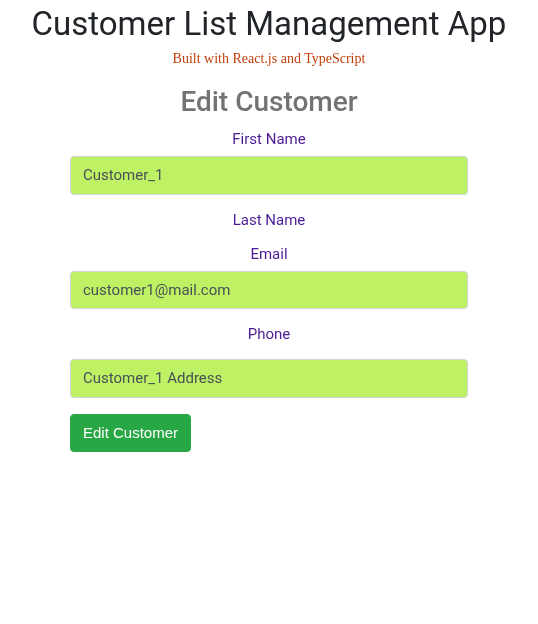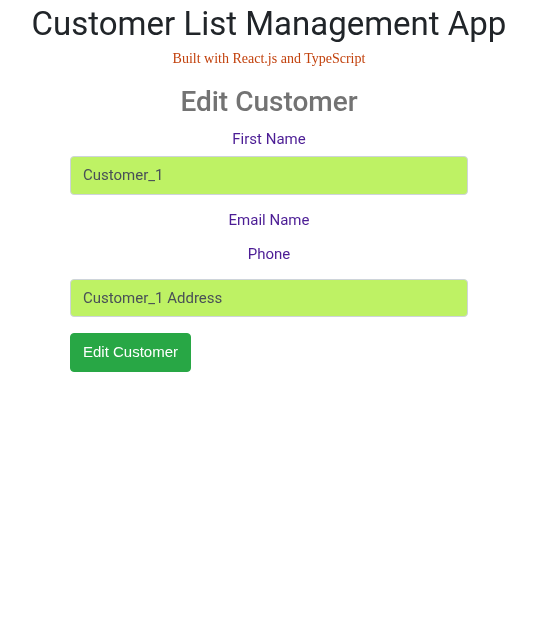--- a/index.html
+++ b/index.html
@@ -93,23 +93,27 @@
 
   <div class="form-wrapper">
     <h2 class="form-title">Edit Customer</h2>
 
     <div class="form-group">
       <label class="field-label">First Name</label>
       <input type="text" class="form-input" value="Customer_1" style="">
     </div>
 
     <div class="form-group">
-      <label class="field-label">Email Name</label>
+      <label class="field-label">Last Name</label>
     </div>
 
+    <div class="form-group">
+      <label class="field-label">Email</label>
+      <input type="text" class="form-input" value="customer1@mail.com" style="">
+    </div>
 
     <div class="form-group">
       <label class="field-label">Phone</label>
     </div>
 
     <div class="form-group">
       <input type="text" class="form-input" value="Customer_1 Address" style="">
     </div>
 
 

